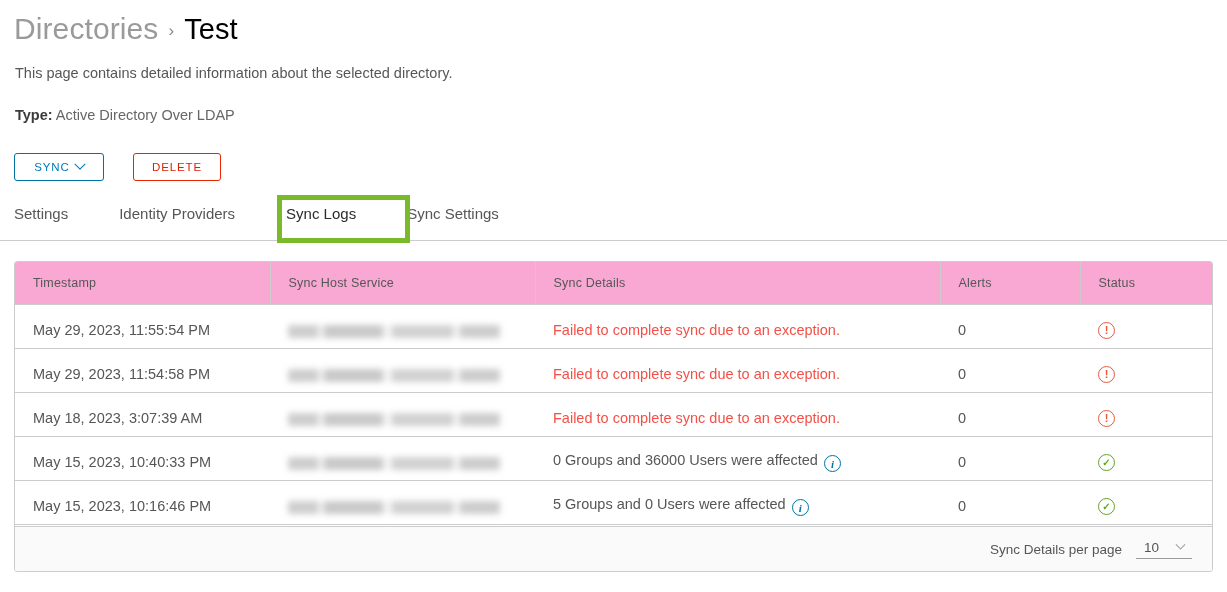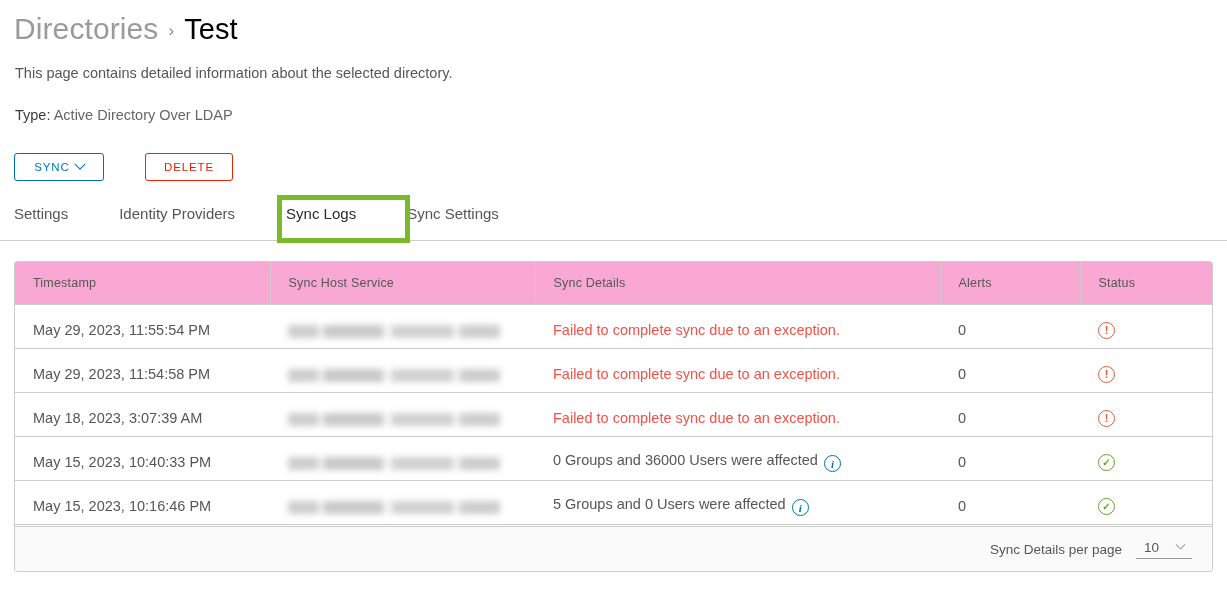--- a/index.html
+++ b/index.html
@@ -22,25 +22,25 @@
   .bc-current { font-size: 29px; color: #000; font-weight: 400; letter-spacing: .1px; }
 
   .subtitle {
     position: absolute; left: 15px; top: 65px;
     font-size: 14.5px; color: #565656; font-weight: 400;
   }
   .typeline {
     position: absolute; left: 15px; top: 107px;
     font-size: 14.5px; color: #565656;
   }
-  .typeline .k { font-weight: normal; color: #3b3b3b; }
+  .typeline .k { font-weight: bold; color: #3b3b3b; }
   .typeline .v { color: #666; }
 
   
-  .actions { position: absolute; left: 14px; top: 153px; display: flex; gap: 12px; }
+  .actions { position: absolute; left: 14px; top: 153px; display: flex; gap: 0; }
   .btn {
     height: 28px; border-radius: 3px; background: #fff;
     display: inline-flex; align-items: center; justify-content: center;
     gap: 6px; padding: 0 13px; cursor: pointer;
     font-size: 11.5px; letter-spacing: .85px; font-weight: 500;
   }
   .btn-sync { border: 1px solid #0072a3; color: #0079b8; min-width: 90px; }
   .btn-delete { border: 1px solid #e62700; color: #e12000; min-width: 88px; margin-left: 29px; }
   .chev { display: inline-block; width: 8px; height: 8px; border-right: 1.6px solid #0079b8;
           border-bottom: 1.6px solid #0079b8; transform: rotate(45deg) translate(-2px,-2px); }

